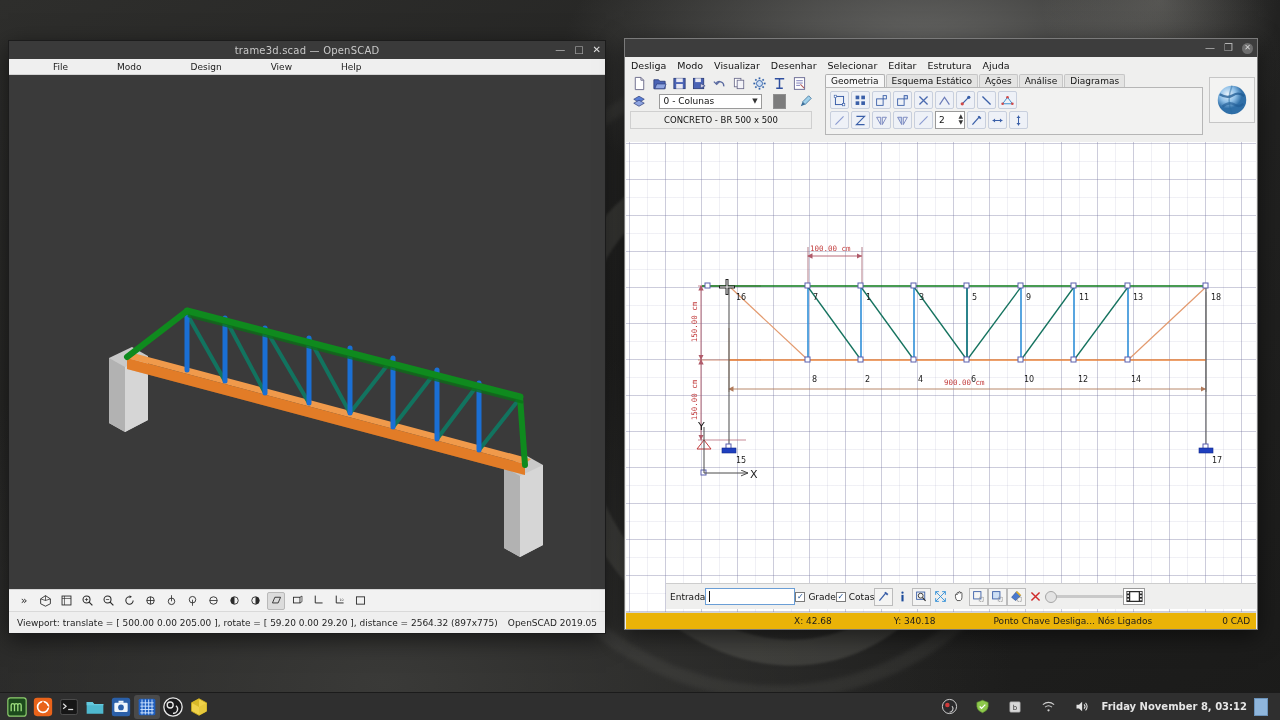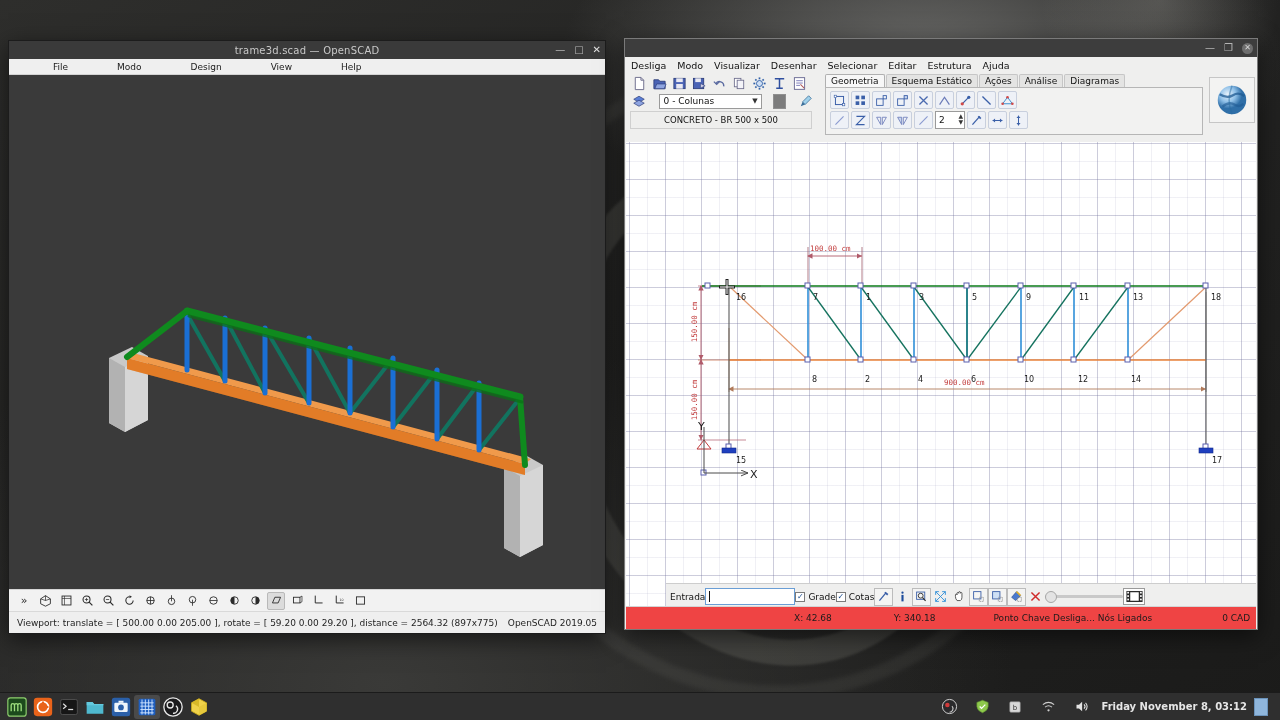--- a/index.html
+++ b/index.html
@@ -175,22 +175,22 @@
     width:19px; height:18px; border:1px solid transparent; display:flex;
     align-items:center; justify-content:center;
   }
   .ebtn.framed { border:1px solid #bcbcbc; background:#f4f4f3; }
   #slider { width:78px; height:14px; position:relative; display:flex; align-items:center; }
   #slider .track { position:absolute; left:0; right:0; height:3px; background:#c9c9c9; border-radius:2px; }
   #slider .knob { position:absolute; left:0; width:12px; height:12px; border-radius:50%; background:#e3e3e3; border:1px solid #a6a6a6; }
   #filmstrip { width:22px; height:17px; border:1px solid #9a9a9a; background:#fff; display:flex; align-items:center; justify-content:center; }
 
   #tr-status {
-    position:absolute; left:1px; right:1px; bottom:0; height:23px;
-    background:#ef4444; border-top:1px solid #d4d4d4;
+    position:absolute; left:1px; right:1px; bottom:0; height:17px;
+    background:#eab308; border-top:1px solid #d4d4d4;
     display:flex; align-items:center; font-size:9px; color:#1c1c1c;
   }
   #tr-status > div { white-space:nowrap; }
 
   
   #taskbar {
     position:absolute; left:0; right:0; bottom:0; height:28px;
     background:#2f2f2f; border-top:1px solid #1b1b1b;
     display:flex; align-items:center; padding:0 4px;
   }

